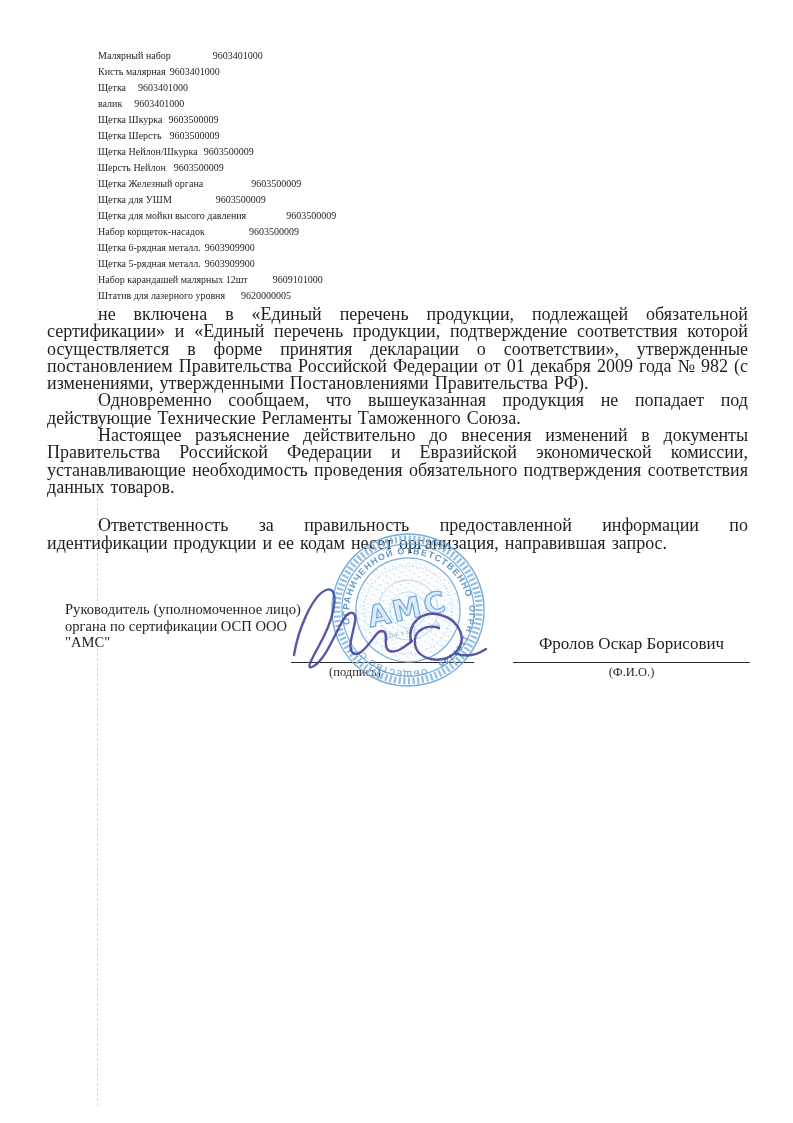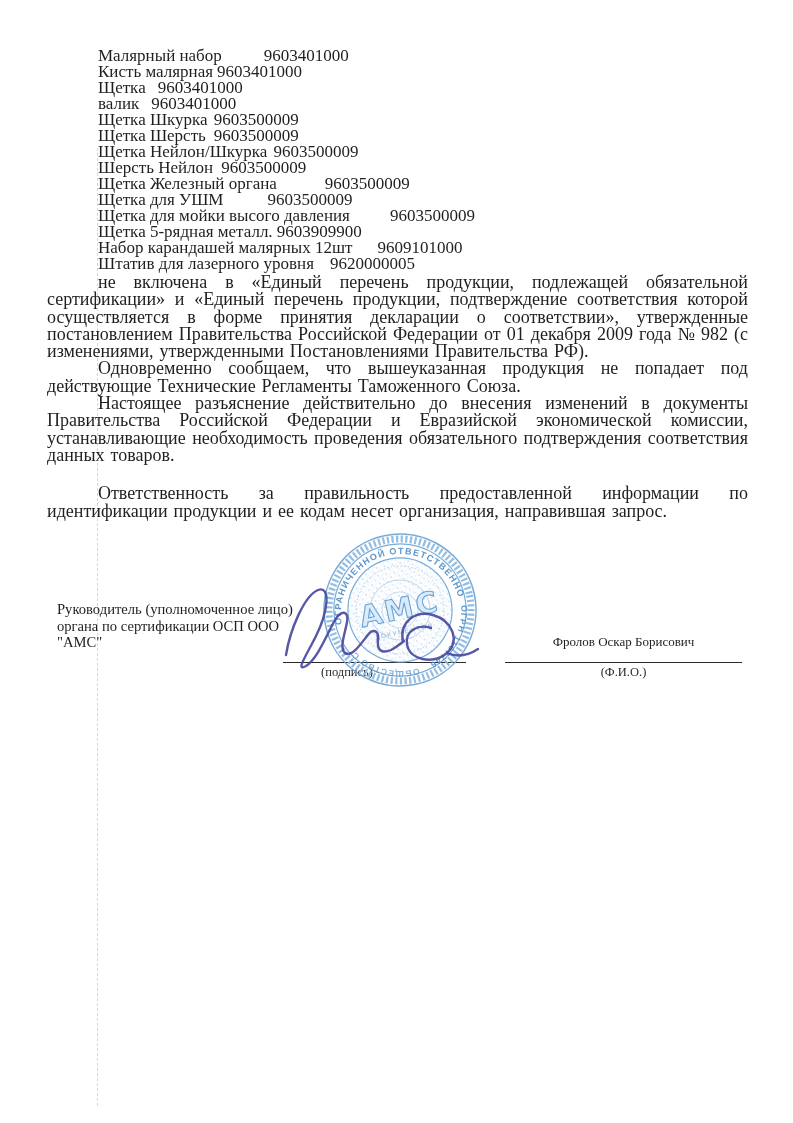--- a/index.html
+++ b/index.html
@@ -8,43 +8,43 @@
     background:#ffffff; overflow:hidden;
     font-family:"Liberation Serif","DejaVu Serif",serif;
     color:#1f1f1f;
   }
   
   .scan-artifact{
     position:absolute; left:97px; top:148px; height:958px; width:0;
     border-left:1px dashed rgba(110,110,110,.28);
   }
   .doc{position:absolute; left:47px; top:48px; width:701px;}
-  .product-list{margin-left:51px; font-size:17px; line-height:16px; white-space:nowrap;}
+  .product-list{margin-left:51px; font-size:10px; line-height:16px; white-space:nowrap;}
   .product-line{height:16px;}
   .product-line .g{display:inline-block; height:1px;}
   .paras{margin-top:2px; font-size:18px; line-height:17.3px; text-align:justify; word-spacing:1.5px;}
   .paras p{margin:0; text-indent:51px;}
   .paras p.sp{margin-top:21px;}
 
-  .sig-section{position:absolute; left:0; top:0; width:700px; height:1123px; pointer-events:none;}
+  .sig-section{position:absolute; left:8px; top:0; width:700px; height:1123px; pointer-events:none;}
   .sig-left{
     position:absolute; left:57px; top:601px; width:260px;
     font-size:14.6px; line-height:16.6px;
   }
   .sig-line{position:absolute; height:0; border-top:1.2px solid #2a2a2a;}
   .sig-line.left{left:283px; top:662px; width:183px;}
   .sig-line.right{left:505px; top:662px; width:237px;}
   .sig-caption{
     position:absolute; font-size:12.5px; color:#2a2a2a; text-align:center;
   }
   .sig-caption.left{left:287px; top:665px; width:120px;}
   .sig-caption.right{left:505px; top:665px; width:237px;}
   .sig-name{
     position:absolute; left:505px; top:634px; width:237px;
-    font-size:13px; text-align:center;
+    font-size:17px; text-align:center;
   }
   .stamp-wrap{position:absolute; left:312px; top:522px; width:176px; height:176px;}
   .autograph{position:absolute; left:265px; top:560px; width:230px; height:120px;}
 </style>
 </head>
 <body>
 
 <div class="page">
   <div class="scan-artifact"></div>
 
@@ -55,20 +55,22 @@
       <div class="product-line"><span>Кисть малярная</span><span class="g" style="width:4px"></span><span>9603401000</span></div>
       <div class="product-line"><span>Щетка</span><span class="g" style="width:12px"></span><span>9603401000</span></div>
       <div class="product-line"><span>валик</span><span class="g" style="width:12px"></span><span>9603401000</span></div>
       <div class="product-line"><span>Щетка Шкурка</span><span class="g" style="width:6px"></span><span>9603500009</span></div>
       <div class="product-line"><span>Щетка Шерсть</span><span class="g" style="width:8px"></span><span>9603500009</span></div>
       <div class="product-line"><span>Щетка Нейлон/Шкурка</span><span class="g" style="width:6px"></span><span>9603500009</span></div>
       <div class="product-line"><span>Шерсть Нейлон</span><span class="g" style="width:8px"></span><span>9603500009</span></div>
       <div class="product-line"><span>Щетка Железный органа</span><span class="g" style="width:48px"></span><span>9603500009</span></div>
       <div class="product-line"><span>Щетка для УШМ</span><span class="g" style="width:44px"></span><span>9603500009</span></div>
       <div class="product-line"><span>Щетка для мойки высого давления</span><span class="g" style="width:40px"></span><span>9603500009</span></div>
+      <div class="product-line"><span>Набор корщеток-насадок</span><span class="g" style="width:44px"></span><span>9603500009</span></div>
+      <div class="product-line"><span>Щетка 6-рядная металл.</span><span class="g" style="width:4px"></span><span>9603909900</span></div>
       <div class="product-line"><span>Щетка 5-рядная металл.</span><span class="g" style="width:4px"></span><span>9603909900</span></div>
       <div class="product-line"><span>Набор карандашей малярных 12шт</span><span class="g" style="width:25px"></span><span>9609101000</span></div>
       <div class="product-line"><span>Штатив для лазерного уровня</span><span class="g" style="width:16px"></span><span>9620000005</span></div>
     </div>
 
     <div class="paras">
       <p>не включена в «Единый перечень продукции, подлежащей обязательной сертификации» и «Единый перечень продукции, подтверждение соответствия которой осуществляется в форме принятия декларации о соответствии», утвержденные постановлением Правительства Российской Федерации от 01 декабря 2009 года № 982 (с изменениями, утвержденными Постановлениями Правительства РФ).</p>
       <p>Одновременно сообщаем, что вышеуказанная продукция не попадает под действующие  Технические Регламенты Таможенного Союза.</p>
       <p>Настоящее разъяснение действительно до внесения изменений в документы Правительства Российской Федерации и Евразийской экономической комиссии, устанавливающие необходимость проведения обязательного подтверждения соответствия данных товаров.</p>
       <p class="sp">Ответственность за правильность предоставленной информации по идентификации продукции и ее кодам несет организация, направившая запрос.</p>

